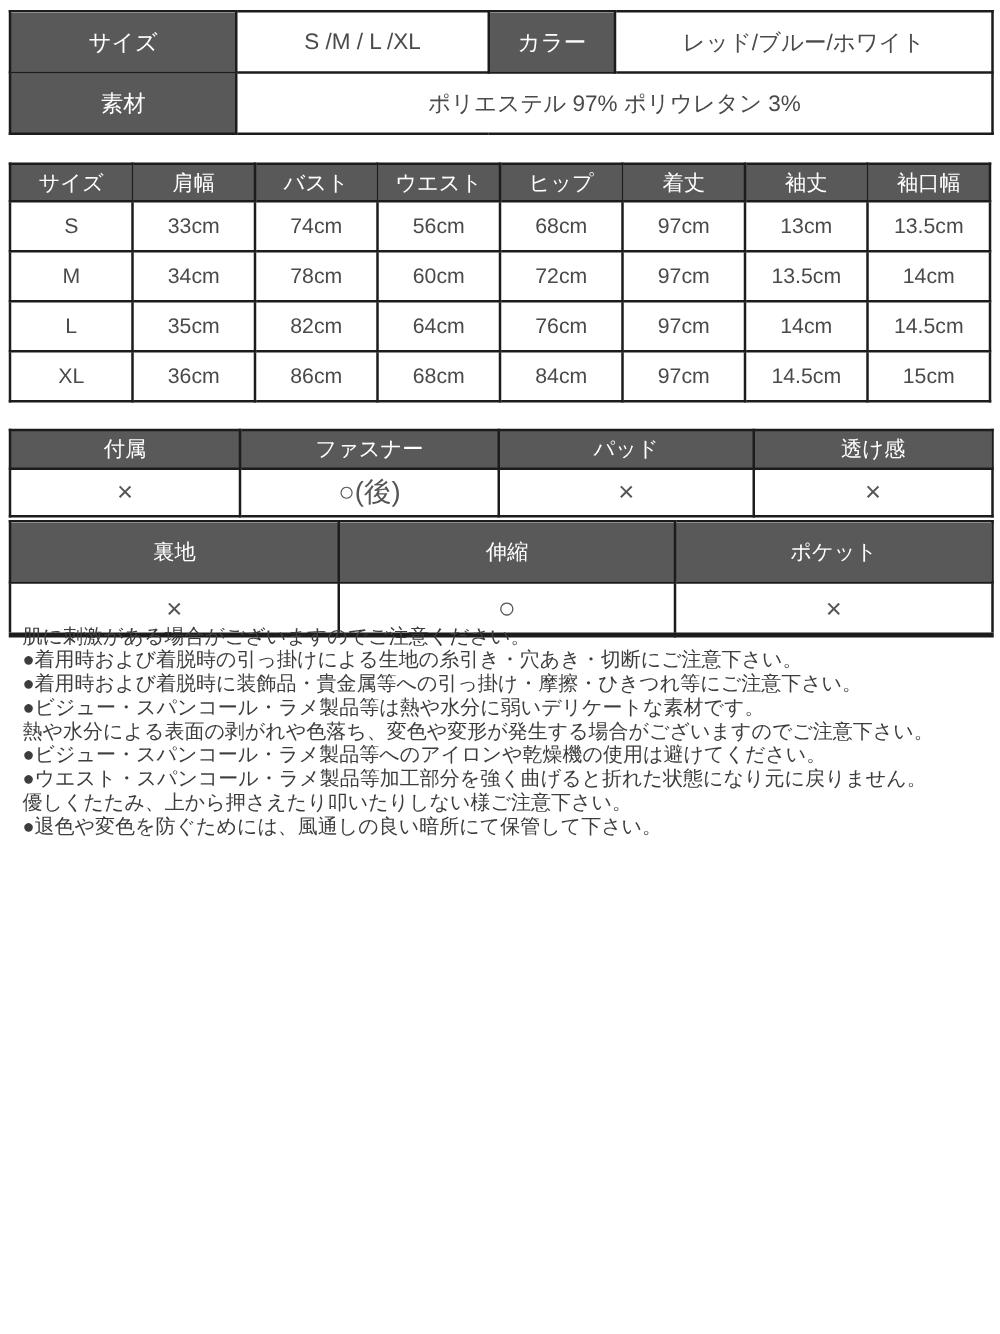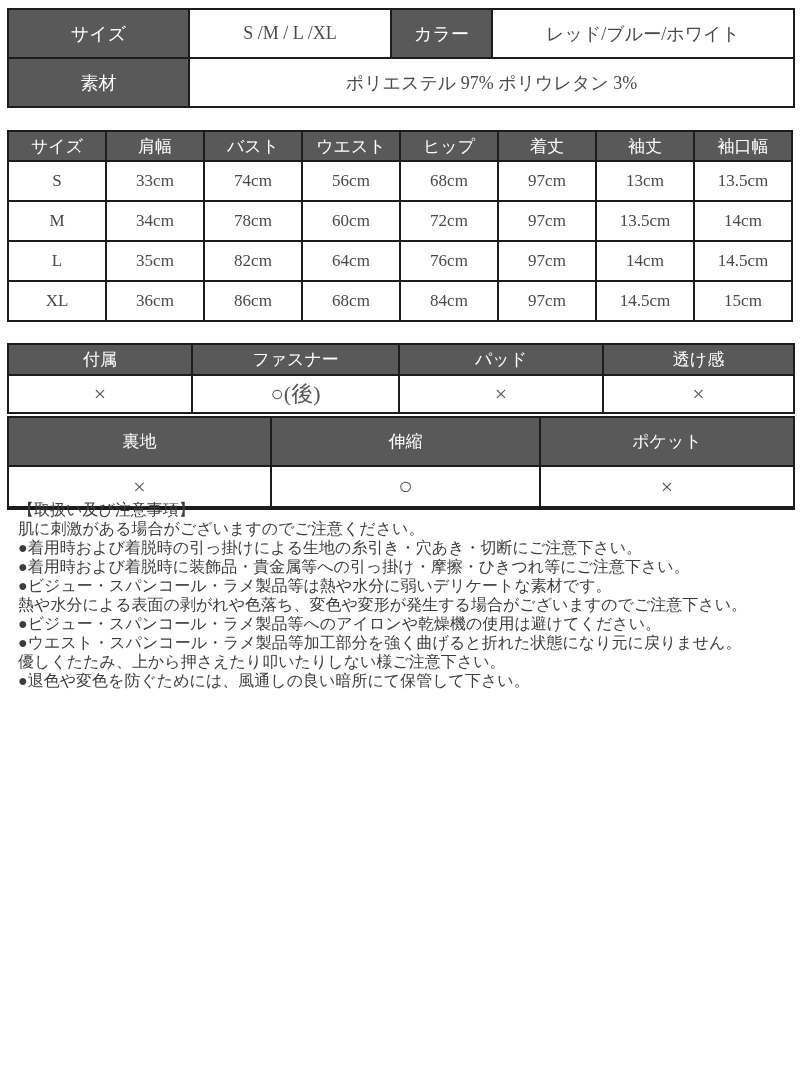--- a/index.html
+++ b/index.html
@@ -3,21 +3,21 @@
 <meta charset="utf-8">
 <style>
   html,body { margin:0; padding:0; background:#ffffff; }
   .page {
     position:relative; width:800px; height:1067px; background:#ffffff;
     font-family:"Liberation Sans", sans-serif; color:#3f3f3f;
   }
   table { border-collapse:collapse; table-layout:fixed; position:absolute; background:#fff; }
   th, td {
     border:2px solid #1c1c1c; text-align:center; vertical-align:middle;
-    padding:0; overflow:hidden; white-space:nowrap;font-family:Liberation Serif, serif;
+    padding:0; overflow:hidden; white-space:nowrap;
   }
   .hdr { background:#595959; color:#ffffff; font-weight:normal; }
   .val { color:#4a4a4a;margin-top:29px; }
 
   #info-table { left:7px; top:8px; width:786px; font-size:18px; }
   #info-table tr { height:49px; }
 
   #size-table { left:7px; top:130px; width:786px; font-size:17px; }
   #size-table tr.hrow { height:30px; }
   #size-table tr.drow { height:40px; }
@@ -167,21 +167,20 @@
     </tr>
     <tr class="drow">
       <td class="sym">×</td>
       <td class="sym-big">○</td>
       <td class="sym">×</td>
     </tr>
   </tbody>
     </table>
 
   <div class="notes">
-    <div>【取扱い及び注意事項】</div>
     <div>肌に刺激がある場合がございますのでご注意ください。</div>
     <div>●着用時および着脱時の引っ掛けによる生地の糸引き・穴あき・切断にご注意下さい。</div>
     <div>●着用時および着脱時に装飾品・貴金属等への引っ掛け・摩擦・ひきつれ等にご注意下さい。</div>
     <div>●ビジュー・スパンコール・ラメ製品等は熱や水分に弱いデリケートな素材です。</div>
     <div>熱や水分による表面の剥がれや色落ち、変色や変形が発生する場合がございますのでご注意下さい。</div>
     <div>●ビジュー・スパンコール・ラメ製品等へのアイロンや乾燥機の使用は避けてください。</div>
     <div>●ウエスト・スパンコール・ラメ製品等加工部分を強く曲げると折れた状態になり元に戻りません。</div>
     <div>優しくたたみ、上から押さえたり叩いたりしない様ご注意下さい。</div>
     <div>●退色や変色を防ぐためには、風通しの良い暗所にて保管して下さい。</div>
   </div>

